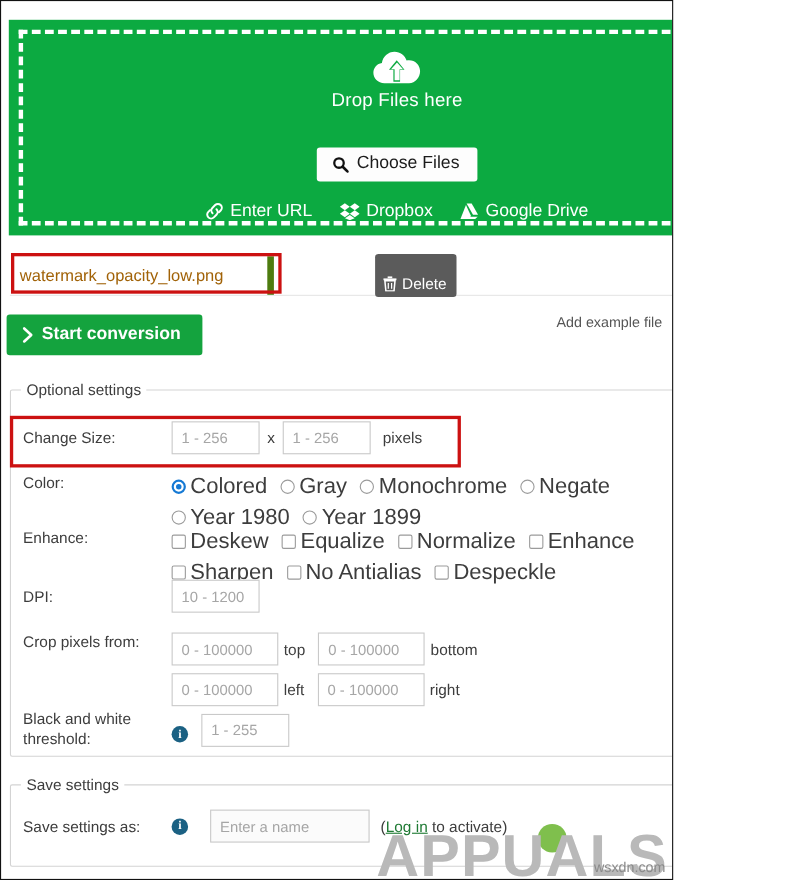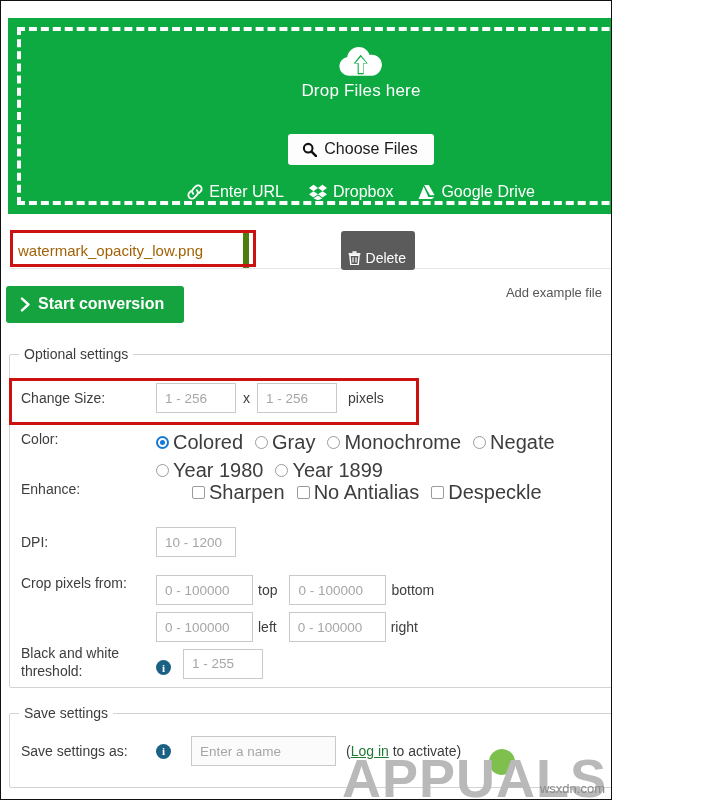--- a/index.html
+++ b/index.html
@@ -396,23 +396,41 @@
             <span>Year 1980</span>
           </span>
           <span class="opt">
             <span class="rad"></span>
             <span>Year 1899</span>
           </span>
         </div>
       </div>
     </div>
 
-    <div class="field-row" style="left:11px; top:126px; align-items:flex-start;gap:36px;">
+    <div class="field-row" style="left:11px; top:126px; align-items:flex-start;">
       <span class="field-label">Enhance:</span>
       <div style="width:520px;">
+        <div class="opt-grid" style="margin-bottom:5px;">
+          <span class="opt">
+            <span class="chk"></span>
+            <span>Deskew</span>
+          </span>
+          <span class="opt">
+            <span class="chk"></span>
+            <span>Equalize</span>
+          </span>
+          <span class="opt">
+            <span class="chk"></span>
+            <span>Normalize</span>
+          </span>
+          <span class="opt">
+            <span class="chk"></span>
+            <span>Enhance</span>
+          </span>
+        </div>
         <div class="opt-grid">
           <span class="opt">
             <span class="chk"></span>
             <span>Sharpen</span>
           </span>
           <span class="opt">
             <span class="chk"></span>
             <span>No Antialias</span>
           </span>
           <span class="opt">

